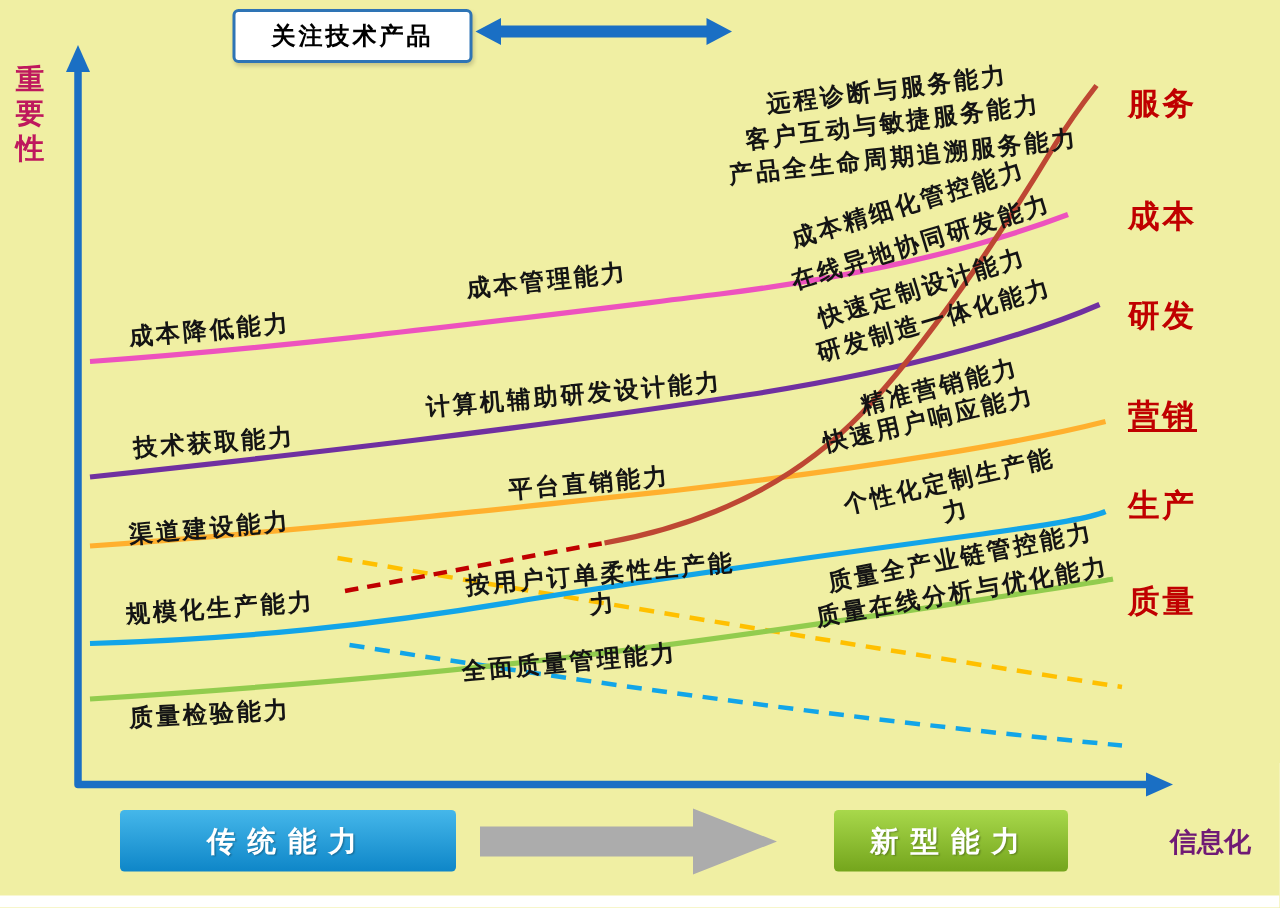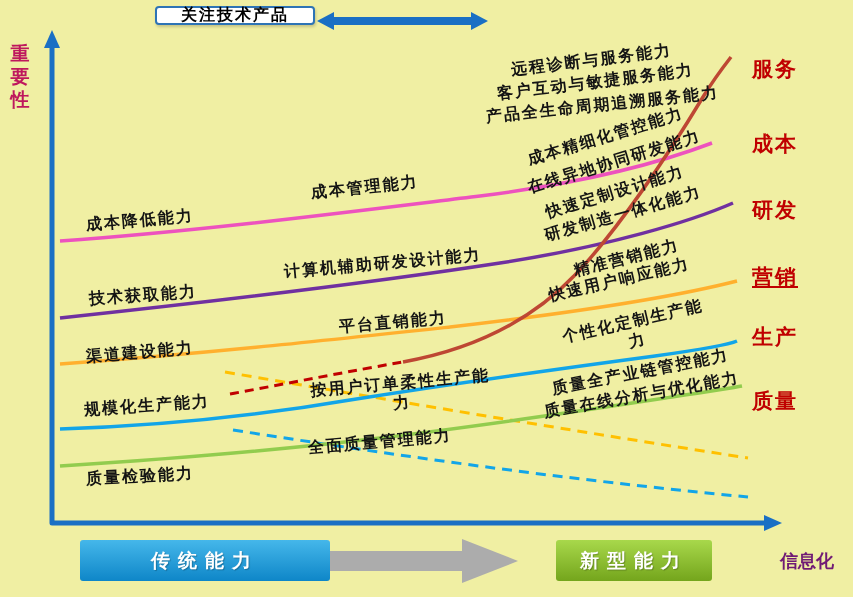--- a/index.html
+++ b/index.html
@@ -4,30 +4,30 @@
 <style>
   * { margin:0; padding:0; box-sizing:border-box; }
   html,body { width:853px; height:605px; }
   body { font-family:"DejaVu Sans","Liberation Sans",sans-serif; background:#fff; }
   .canvas { position:relative; width:853px; height:605px; background:#F0EFA3; overflow:hidden; }
   .layer { position:absolute; left:0; top:0; }
   .clabel { position:absolute; font-size:16px; font-weight:bold; color:#141414; letter-spacing:2px;
             white-space:nowrap; transform-origin:0 50%; line-height:1.2; }
   .clabel.wrap { white-space:normal; text-align:center; line-height:1.25; }
   .cat { position:absolute; font-size:21px; font-weight:bold; color:#C00000; letter-spacing:2px; white-space:nowrap; }
-  .hbox { position:absolute; top:6px; width:160px; height:19px; background:#ffffff; border:2px solid #2E74B5;
+  .hbox { position:absolute; top:6px; width:160px; height:36px; background:#ffffff; border:2px solid #2E74B5;
           border-radius:4px; display:flex; align-items:center; justify-content:center; font-size:16px;
           font-weight:bold; color:#000; letter-spacing:2px; box-shadow:1px 2px 3px rgba(0,0,0,0.18); z-index:3; }
   .ylab { position:absolute; left:8px; top:42px; width:24px; font-size:19px; font-weight:bold;
           line-height:23px; text-align:center; word-break:break-all; color:#be185d; }
   .xlab { position:absolute; left:780px; top:549px; font-size:18px; font-weight:bold; color:#701a75; }
   .fbox { position:absolute; top:540px; height:41px; display:flex; align-items:center; justify-content:center;
           font-size:19px; font-weight:bold; color:#fff; letter-spacing:8px; border-radius:3px;
           text-shadow:1px 1px 1px rgba(0,0,0,0.25); }
-  .fbox.trad { left:80px; width:250px; background:linear-gradient(180deg,#45B7EA 0%,#0E86C8 100%); }
+  .fbox.trad { left:80px; width:224px; background:linear-gradient(180deg,#45B7EA 0%,#0E86C8 100%); }
   .fbox.new  { left:556px; width:156px; background:linear-gradient(180deg,#A8D84B 0%,#74A51C 100%); }
   .bottom-strip { position:absolute; left:0; top:597px; width:853px; height:8px; background:#ffffff; }
 </style>
 </head>
 <body>
 
 <div class="canvas">
 
   <svg class="layer" width="853" height="605" viewBox="0 0 853 605">
 

